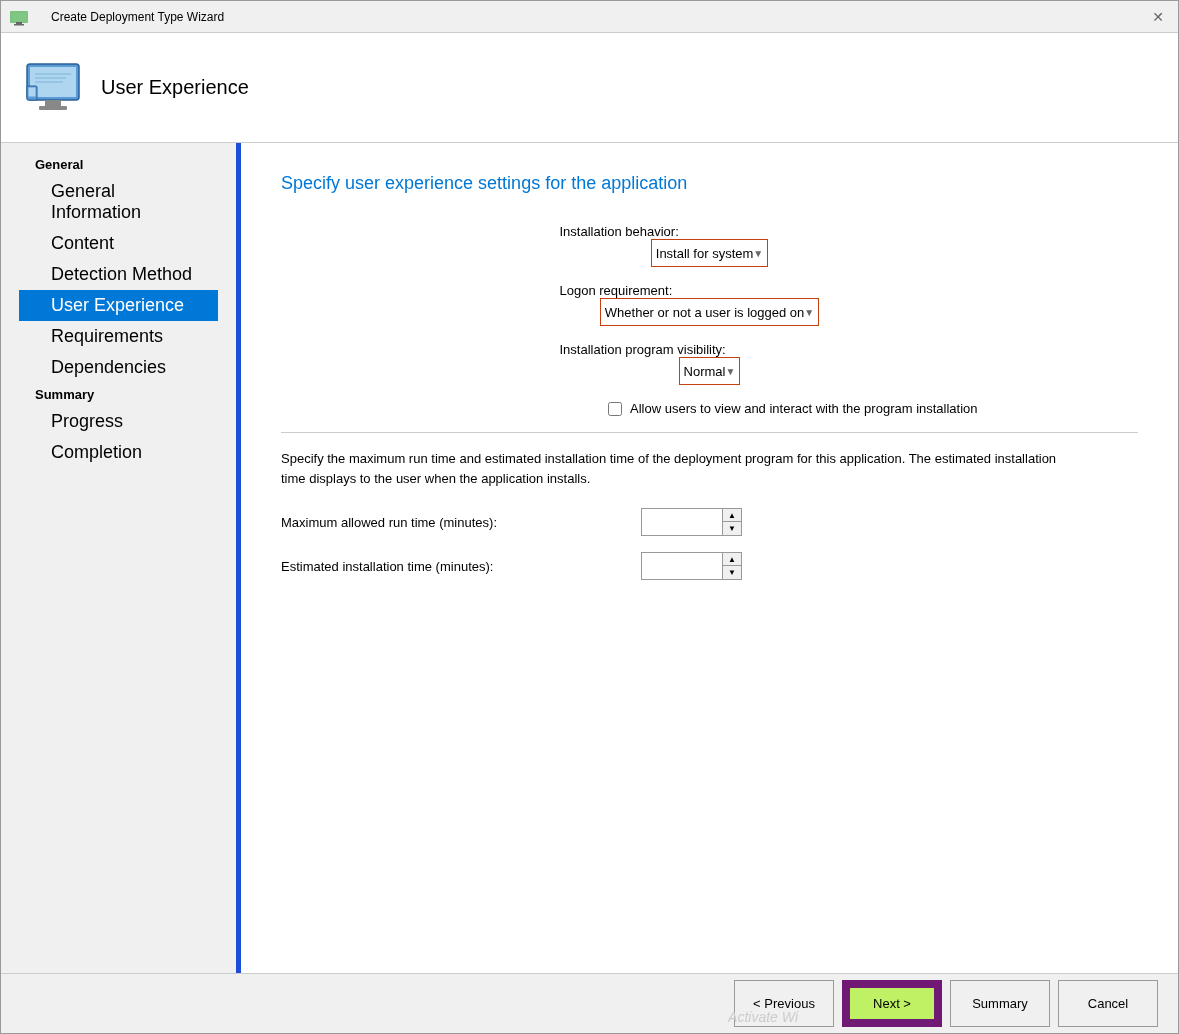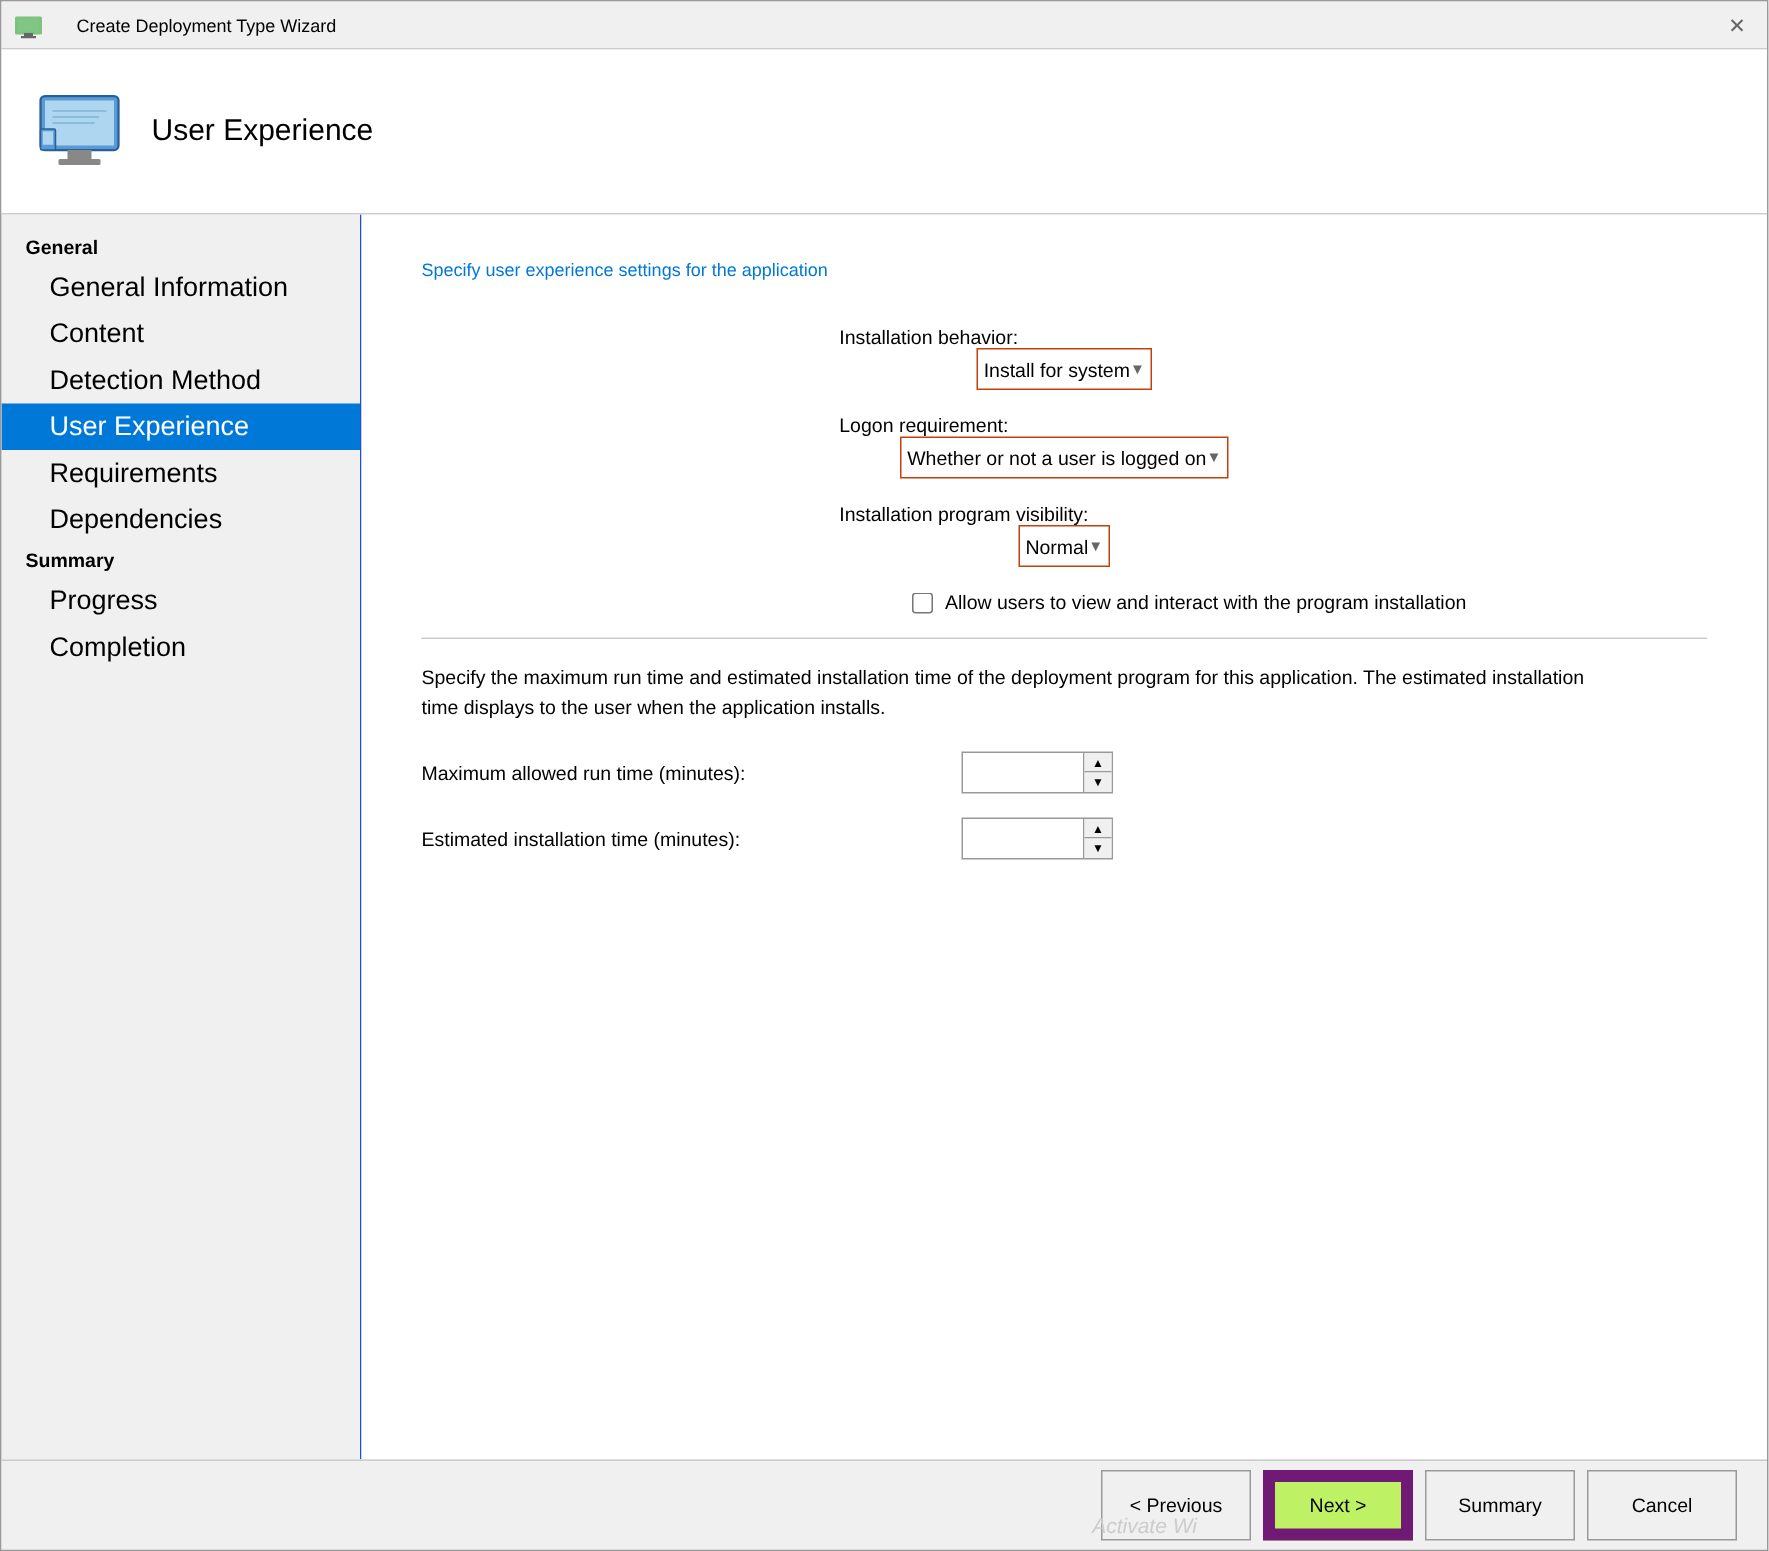--- a/index.html
+++ b/index.html
@@ -79,22 +79,22 @@
       color: #000;
     }
     .body {
       display: flex;
       flex: 1;
       overflow: hidden;
     }
     .sidebar {
       width: 240px;
       background: #f0f0f0;
-      border-right: 1px solid #1d4ed8;
-      padding: 10px 0;
+      border-right: 5px solid #1d4ed8;
+      padding: 10px 18px;
       flex-shrink: 0;
     }
     .sidebar-section {
       padding: 4px 16px;
       font-weight: bold;
       font-size: 13px;
       color: #000;
     }
     .sidebar-item {
       padding: 5px 16px 5px 32px;
@@ -107,21 +107,21 @@
       color: white;
     }
     .main-content {
       flex: 1;
       background: white;
       padding: 30px 40px;
       overflow-y: auto;
     }
     .main-title {
       color: #0078d7;
-      font-size: 12px;
+      font-size: 18px;
       font-weight: normal;
       margin-bottom: 30px;
     }
     .form-row {
       display: flex;
       align-items: center;
       margin-bottom: 16px;
       flex-direction: column;
     }
     .form-label {

